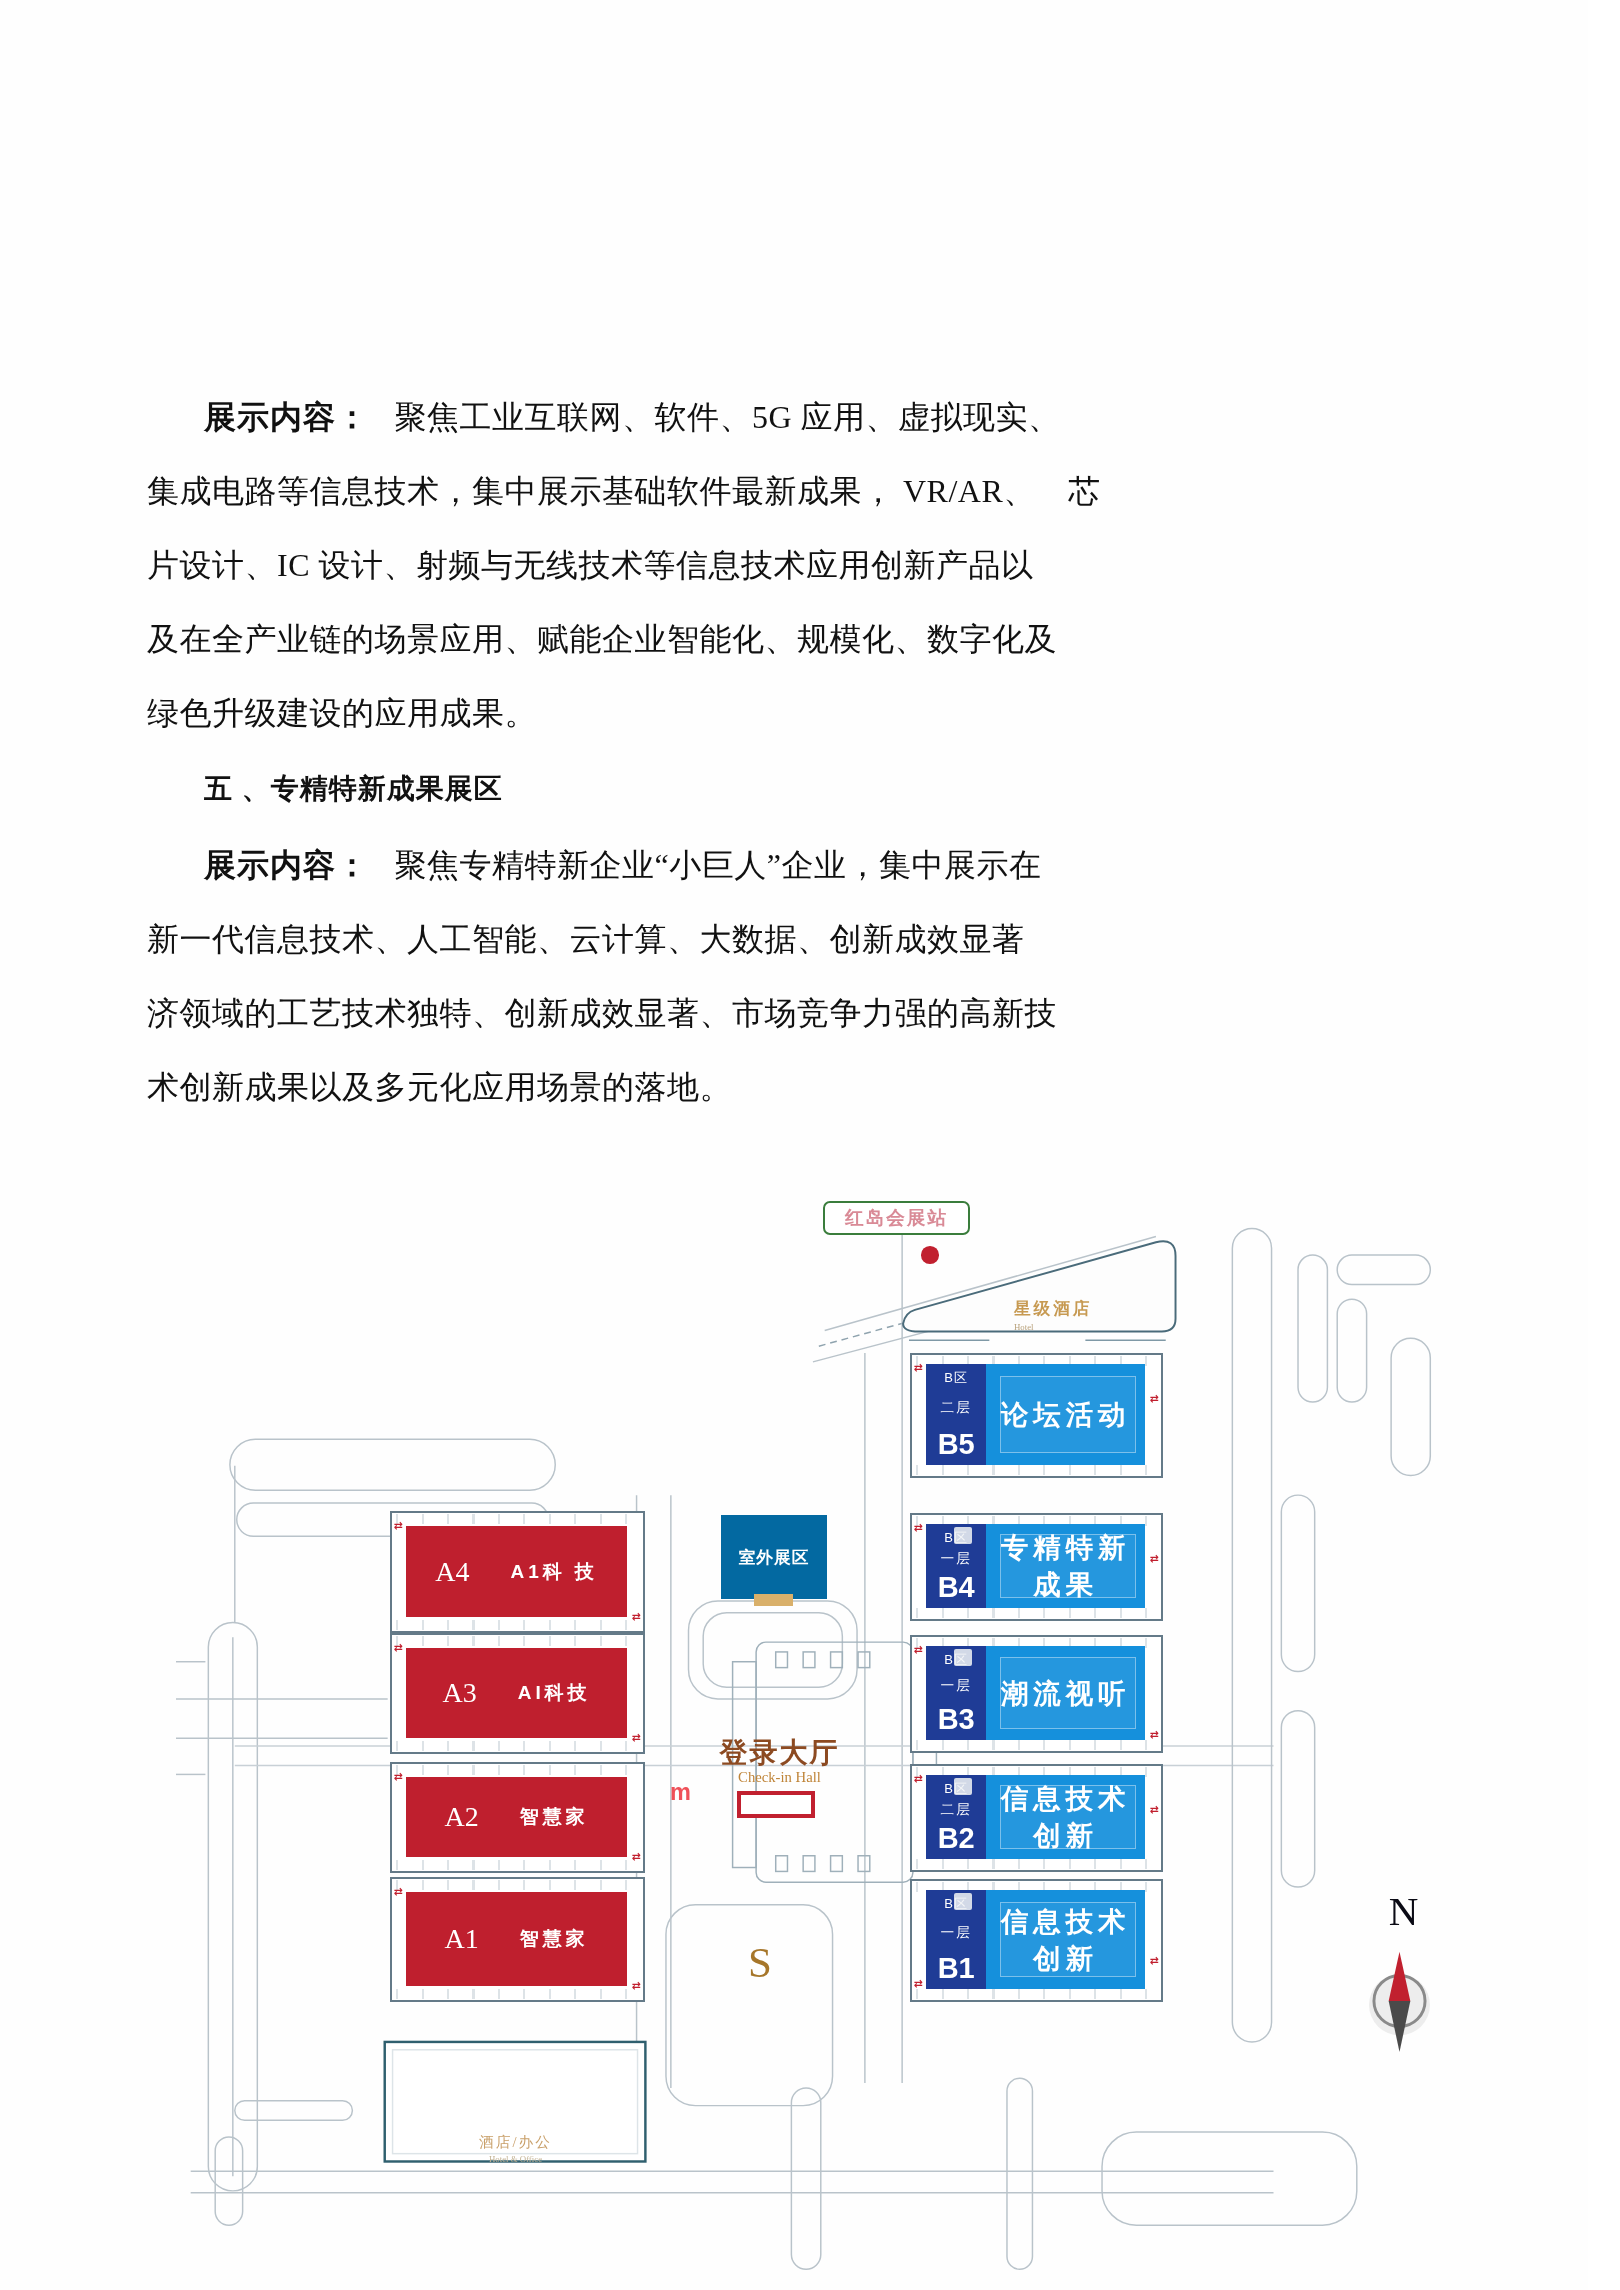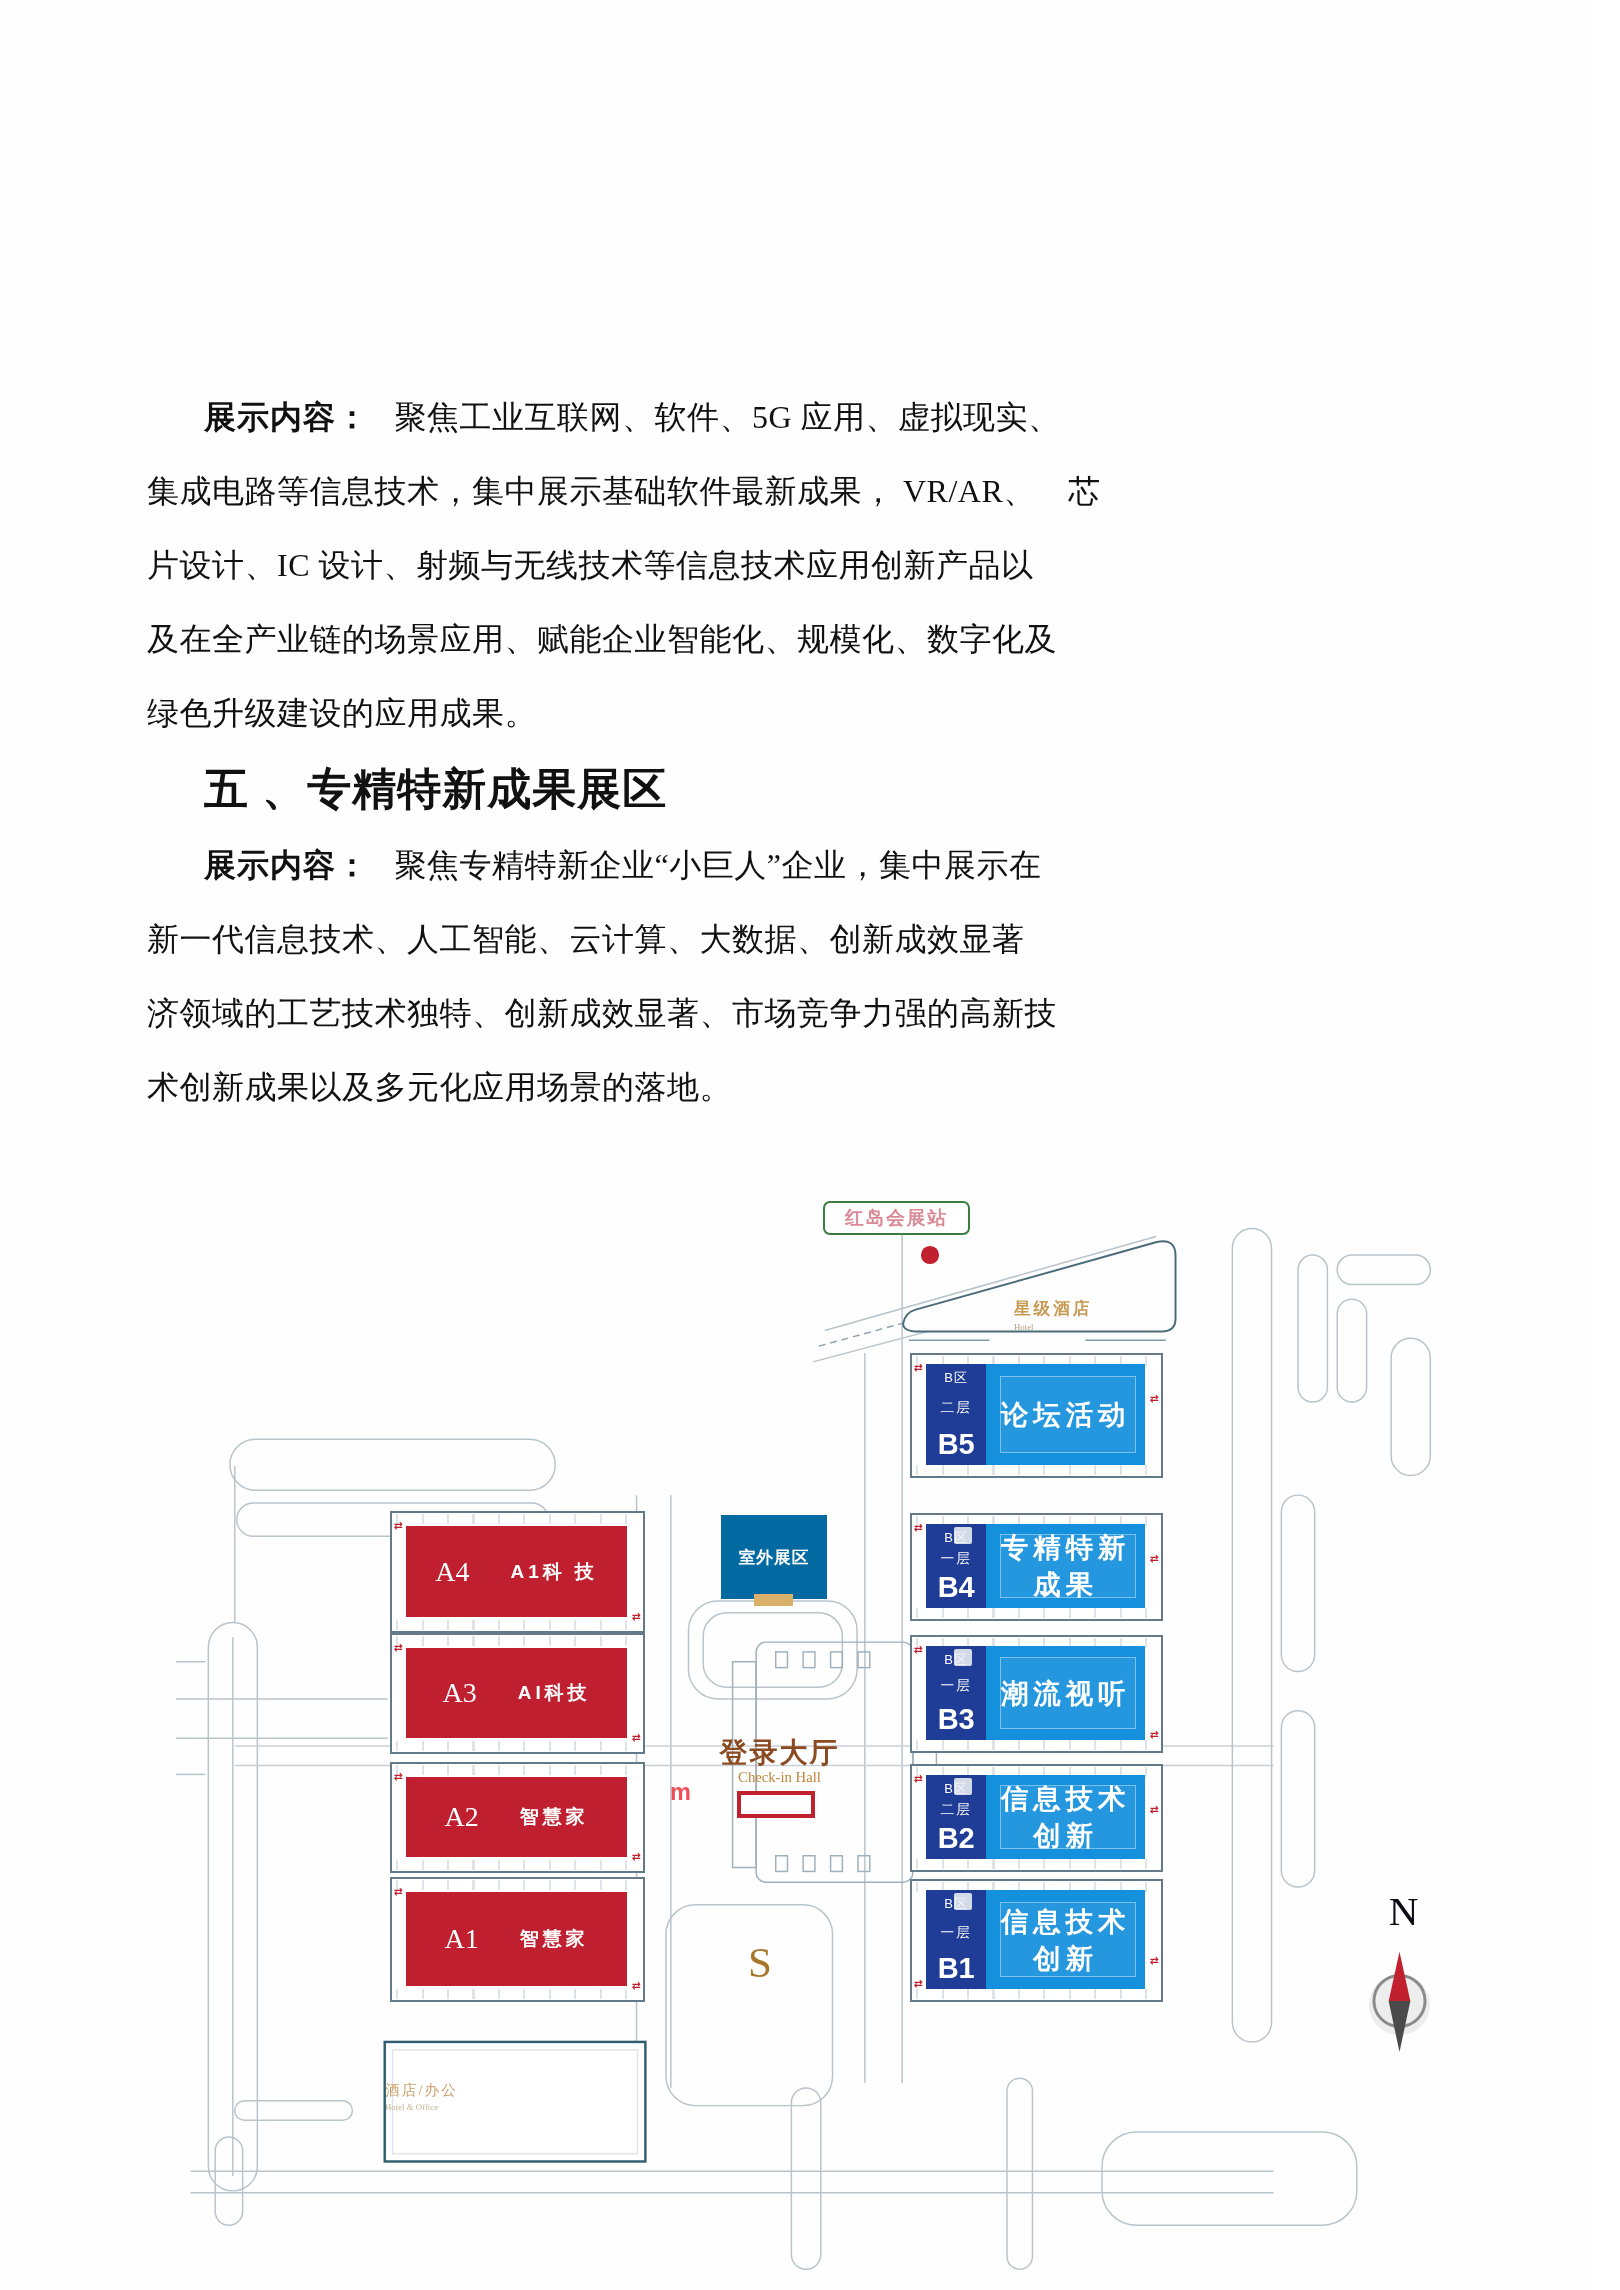--- a/index.html
+++ b/index.html
@@ -4,21 +4,21 @@
 <style>
   html,body{margin:0;padding:0;background:#ffffff;}
   .page{position:relative;width:1588px;height:2291px;background:#fefefe;overflow:hidden;
         font-family:"Liberation Serif","DejaVu Serif",serif;color:#111;}
   
   .doc{position:absolute;left:147px;top:380px;width:851px;}
   .line{font-size:32px;line-height:74px;white-space:nowrap;letter-spacing:0.5px;}
   .line .lbl{font-weight:700;letter-spacing:1px;}
   .indent{text-indent:57px;}
   .gap{display:inline-block;width:25.5px;}
-  .heading{font-size:44px;font-weight:700;line-height:78px;letter-spacing:1px;
+  .heading{font-size:28px;font-weight:700;line-height:78px;letter-spacing:1px;
            font-family:"Liberation Sans","DejaVu Sans",sans-serif;text-indent:57px;}
   
   .map{position:absolute;left:176px;top:1201px;width:1318px;height:1090px;}
   .map *{box-sizing:border-box;}
   .roads{position:absolute;left:0;top:0;}
   .banner{position:absolute;left:647px;top:0;width:147px;height:34px;border:2.9px solid #3a7d3c;
           border-radius:6.9px;background:#fff;display:flex;align-items:center;justify-content:center;
           font-size:18.6px;letter-spacing:2px;color:#d98a96;font-weight:600;}
   .red-dot{position:absolute;left:745px;top:45px;width:17.6px;height:17.6px;border-radius:50%;background:#c1202f;}
   .hotel-label{position:absolute;left:838px;top:96px;width:157px;}
@@ -54,21 +54,21 @@
            font-size:16.7px;letter-spacing:1px;font-family:"Liberation Sans","DejaVu Sans",sans-serif;}
   .outdoor .tab{position:absolute;bottom:-6.9px;left:33px;width:39px;height:11.8px;background:#d9b06a;}
   .checkin-cn{position:absolute;left:529px;top:533px;width:149px;text-align:center;font-size:28px;
               font-weight:600;color:#8c4a21;letter-spacing:2px;}
   .checkin-en{position:absolute;left:529px;top:568px;width:149px;text-align:center;font-size:14.7px;
               color:#bf8438;}
   .gatebox{position:absolute;left:561px;top:590px;width:78px;height:27.4px;border:4.9px solid #c1202f;background:#fff;}
   .metro-m{position:absolute;left:494px;top:578px;font-size:23.5px;font-weight:700;color:#ef5058;
            font-family:"Liberation Sans","DejaVu Sans",sans-serif;}
   .south-s{position:absolute;left:572px;top:737px;font-size:43px;color:#a6762a;}
-  .office-label{position:absolute;left:209px;top:880px;width:261px;}
+  .office-label{position:absolute;left:209px;top:932px;width:261px;text-align:center;}
   .office-label .cn{font-size:14.7px;color:#c9a06a;letter-spacing:2px;}
   .office-label .en{font-size:8.8px;color:#c3b394;margin-top:2px;}
   .compass-n{position:absolute;left:1196px;top:686px;width:63px;text-align:center;
              font-size:41px;color:#0a0a14;}
   .compass-rose{position:absolute;left:1192px;top:741px;}
 </style>
 </head>
 <body>
 
 <div class="page">

